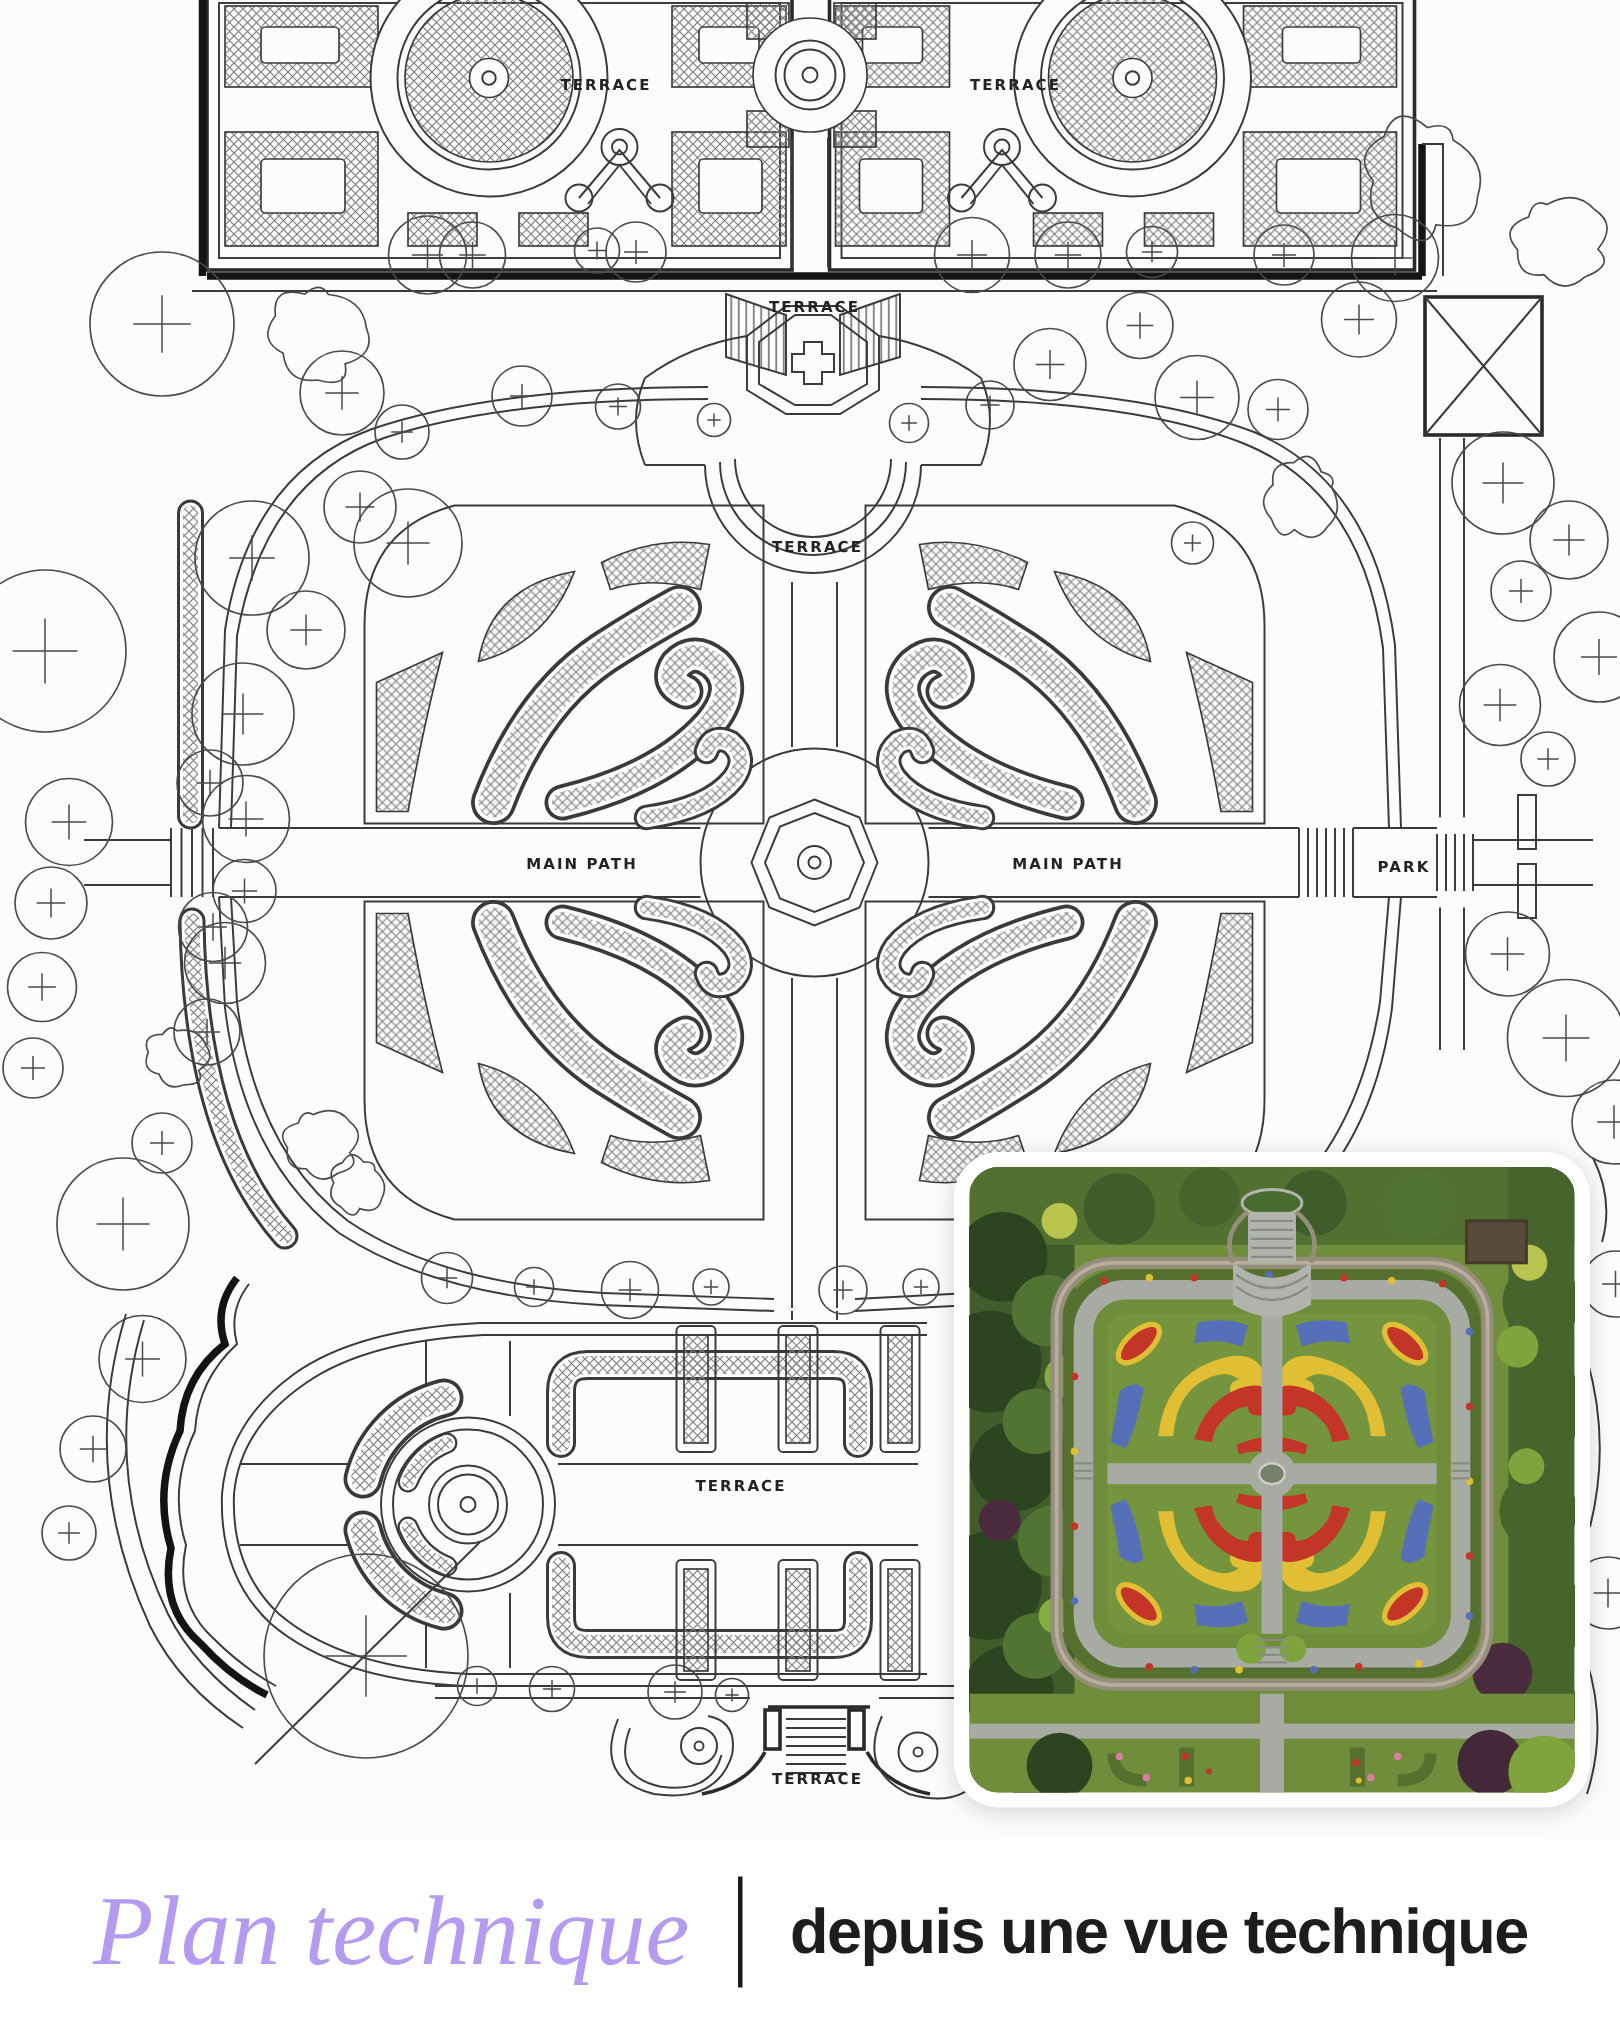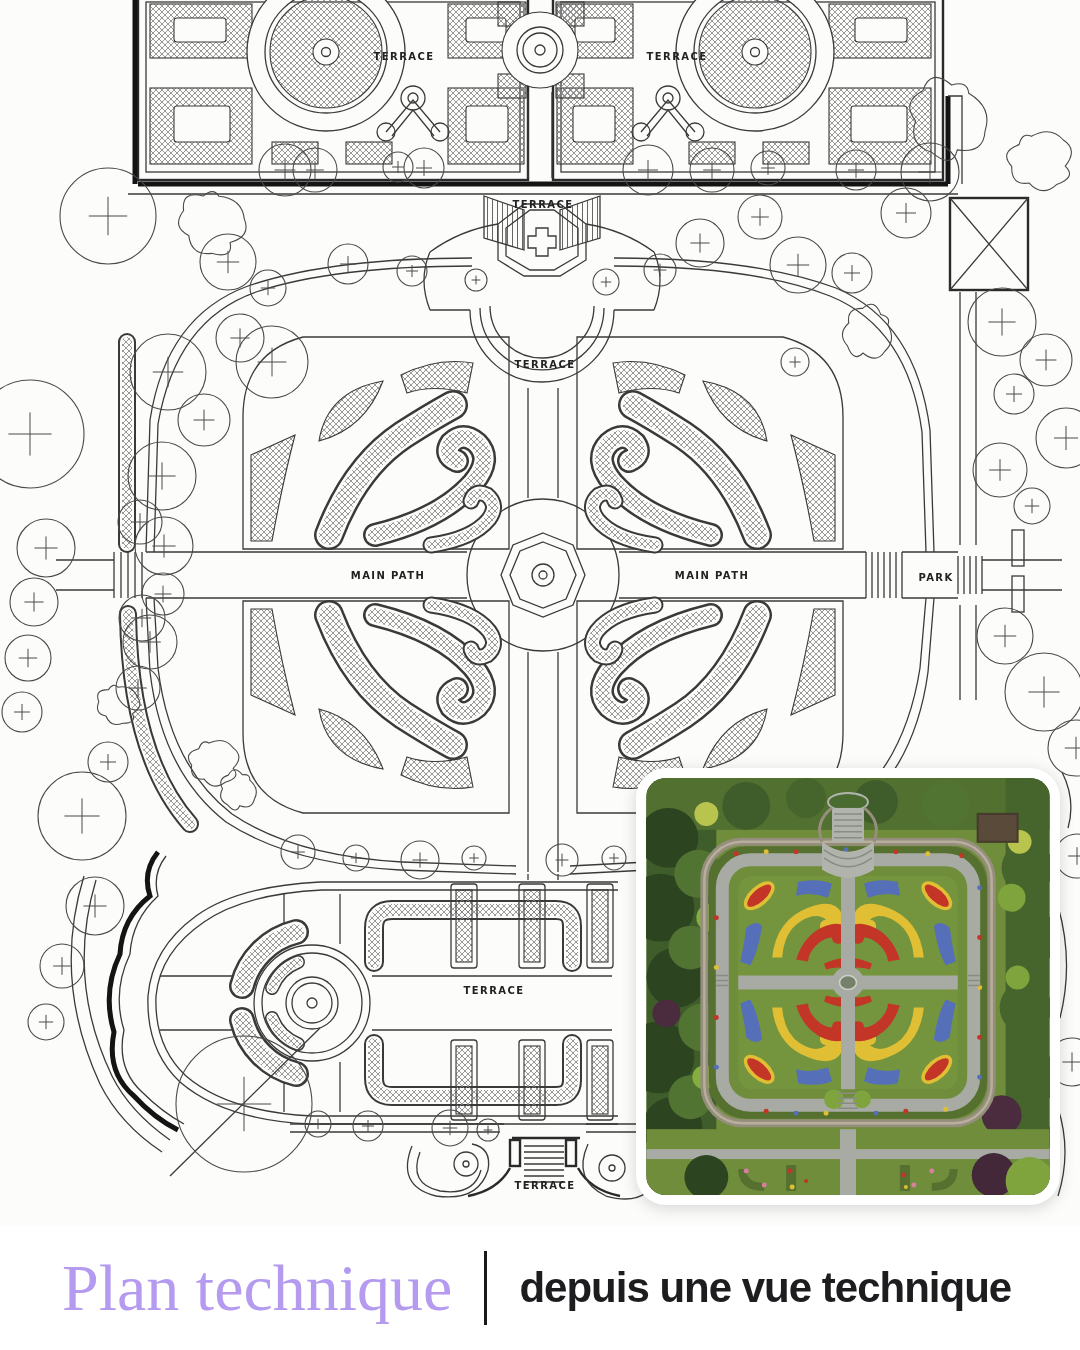--- a/index.html
+++ b/index.html
@@ -18,21 +18,21 @@
   .tree{fill:none;stroke:#4a4a4a;stroke-width:1.1px;}
   .plus{fill:none;stroke:#4a4a4a;stroke-width:1px;}
   .lbl{font:700 10px "DejaVu Sans",sans-serif;letter-spacing:1.4px;fill:#222;text-anchor:middle;}
   
   .inset{position:absolute;left:636px;top:768px;width:424px;height:437px;background:#ffffff;
          border-radius:30px;padding:10px;box-sizing:border-box;box-shadow:0 3px 16px rgba(0,0,0,.16);}
   .inset svg{display:block;border-radius:20px;}
   
   .caption{position:absolute;left:0;top:1226px;width:1080px;height:124px;display:flex;
            align-items:center;gap:32px;padding-left:62px;box-sizing:border-box;background:#ffffff;}
-  .cap-title{font-family:"Liberation Serif","DejaVu Serif",serif;
+  .cap-title{font-family:"Liberation Serif","DejaVu Serif",serif;font-style:italic;
              font-size:66px;line-height:1;color:#b59bf0;white-space:nowrap;}
   .cap-div{width:3px;height:74px;background:#1a1a1a;}
   .cap-sub{font-family:"Liberation Sans",sans-serif;font-weight:600;font-size:42px;
            letter-spacing:-1px;color:#1d1d20;white-space:nowrap;}
 </style>
 </head>
 <body>
 
 <div class="stage">
 

